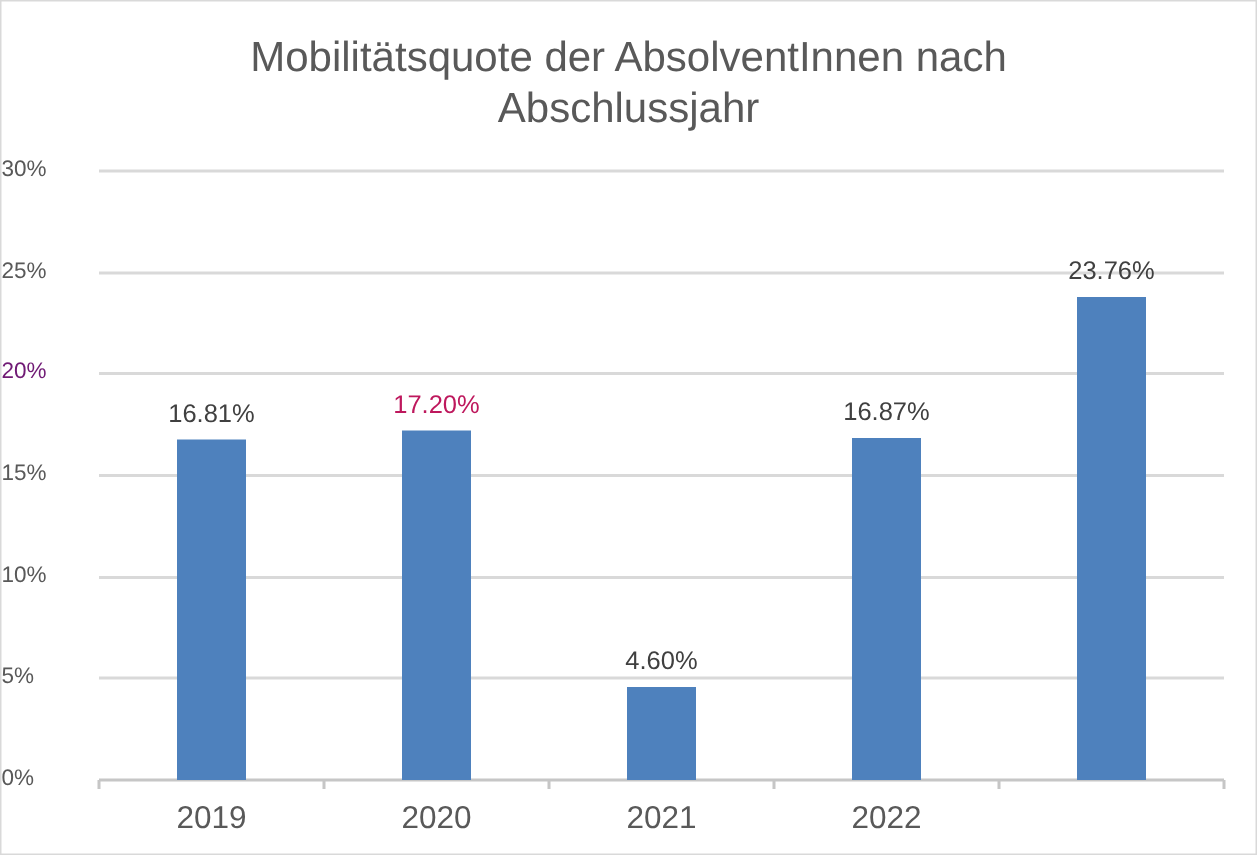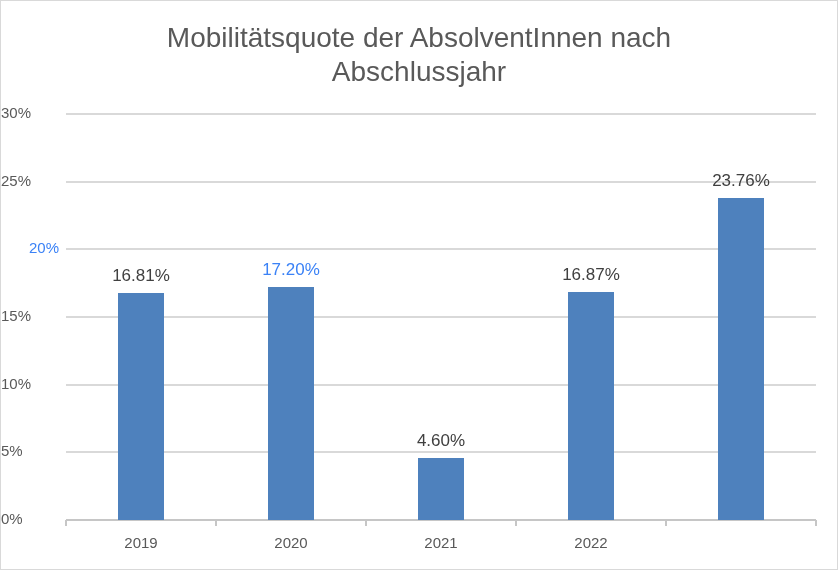--- a/index.html
+++ b/index.html
@@ -24,21 +24,21 @@
   }
   .abs { position: absolute; }
   .y-label {
     position: absolute;
     text-align: left;
     font-size: 15px;
   }
   .x-label {
     position: absolute;
     text-align: center;
-    font-size: 15px;
+    font-size: 21px;
   }
   .bar-label {
     position: absolute;
     text-align: center;
     font-size: 17px;
   }
 </style>
 </head>
 <body>
 
@@ -49,37 +49,37 @@
   </div>
   <div class="abs" id="plot-area" style="left: 65px; top: 113px; width: 750px; height: 406px;"></div>
 <div class="y-label" style="left: 0px; top: 509px; width: 52px; color: rgb(89, 89, 89);">0%</div>
     <div class="abs" style="left: 65px; top: 450.333px; width: 750px; height: 2px; background: rgb(217, 217, 217);"></div>
     <div class="y-label" style="left: 0px; top: 441.333px; width: 52px; color: rgb(89, 89, 89);">5%</div>
     <div class="abs" style="left: 65px; top: 382.667px; width: 750px; height: 2px; background: rgb(217, 217, 217);"></div>
     <div class="y-label" style="left: 0px; top: 373.667px; width: 52px; color: rgb(89, 89, 89);">10%</div>
     <div class="abs" style="left: 65px; top: 315px; width: 750px; height: 2px; background: rgb(217, 217, 217);"></div>
     <div class="y-label" style="left: 0px; top: 306px; width: 52px; color: rgb(89, 89, 89);">15%</div>
     <div class="abs" style="left: 65px; top: 247.333px; width: 750px; height: 2px; background: rgb(217, 217, 217);"></div>
-    <div class="y-label" style="left: 0px; top: 238.333px; width: 52px; color: #3b82f6; padding-left: 28px;">20%</div>
+    <div class="y-label" style="left: 0px; top: 238.333px; width: 52px; color: #701a75;">20%</div>
     <div class="abs" style="left: 65px; top: 179.667px; width: 750px; height: 2px; background: rgb(217, 217, 217);"></div>
     <div class="y-label" style="left: 0px; top: 170.667px; width: 52px; color: rgb(89, 89, 89);">25%</div>
     <div class="abs" style="left: 65px; top: 112px; width: 750px; height: 2px; background: rgb(217, 217, 217);"></div>
     <div class="y-label" style="left: 0px; top: 103px; width: 52px; color: rgb(89, 89, 89);">30%</div>
     <div class="abs" style="left: 65px; top: 518px; width: 750px; height: 2px; background: rgb(198, 198, 198);"></div>
     <div class="abs" style="left: 64px; top: 519px; width: 2px; height: 6px; background: rgb(198, 198, 198);"></div>
     <div class="abs" style="left: 214px; top: 519px; width: 2px; height: 6px; background: rgb(198, 198, 198);"></div>
     <div class="abs" style="left: 364px; top: 519px; width: 2px; height: 6px; background: rgb(198, 198, 198);"></div>
     <div class="abs" style="left: 514px; top: 519px; width: 2px; height: 6px; background: rgb(198, 198, 198);"></div>
     <div class="abs" style="left: 664px; top: 519px; width: 2px; height: 6px; background: rgb(198, 198, 198);"></div>
     <div class="abs" style="left: 814px; top: 519px; width: 2px; height: 6px; background: rgb(198, 198, 198);"></div>
     <div class="abs" style="left: 117px; top: 291.505px; width: 46px; height: 227.495px; background: rgb(78, 129, 189);"></div>
     <div class="bar-label" style="left: 80px; top: 264.505px; width: 120px; color: rgb(64, 64, 64);">16.81%</div>
     <div class="x-label" style="left: 80px; top: 533px; width: 120px; color: rgb(89, 89, 89);">2019</div>
     <div class="abs" style="left: 267px; top: 286.227px; width: 46px; height: 232.773px; background: rgb(78, 129, 189);"></div>
-    <div class="bar-label" style="left: 230px; top: 259.227px; width: 120px; color: #3b82f6;">17.20%</div>
+    <div class="bar-label" style="left: 230px; top: 259.227px; width: 120px; color: #be185d;">17.20%</div>
     <div class="x-label" style="left: 230px; top: 533px; width: 120px; color: rgb(89, 89, 89);">2020</div>
     <div class="abs" style="left: 417px; top: 456.747px; width: 46px; height: 62.2533px; background: rgb(78, 129, 189);"></div>
     <div class="bar-label" style="left: 380px; top: 429.747px; width: 120px; color: rgb(64, 64, 64);">4.60%</div>
     <div class="x-label" style="left: 380px; top: 533px; width: 120px; color: rgb(89, 89, 89);">2021</div>
     <div class="abs" style="left: 567px; top: 290.693px; width: 46px; height: 228.307px; background: rgb(78, 129, 189);"></div>
     <div class="bar-label" style="left: 530px; top: 263.693px; width: 120px; color: rgb(64, 64, 64);">16.87%</div>
     <div class="x-label" style="left: 530px; top: 533px; width: 120px; color: rgb(89, 89, 89);">2022</div>
     <div class="abs" style="left: 717px; top: 197.448px; width: 46px; height: 321.552px; background: rgb(78, 129, 189);"></div>
     <div class="bar-label" style="left: 680px; top: 170.448px; width: 120px; color: rgb(64, 64, 64);">23.76%</div>
     <div class="x-label" style="left: 680px; top: 533px; width: 120px; color: rgb(89, 89, 89); margin-top: 36px;">2023</div>

